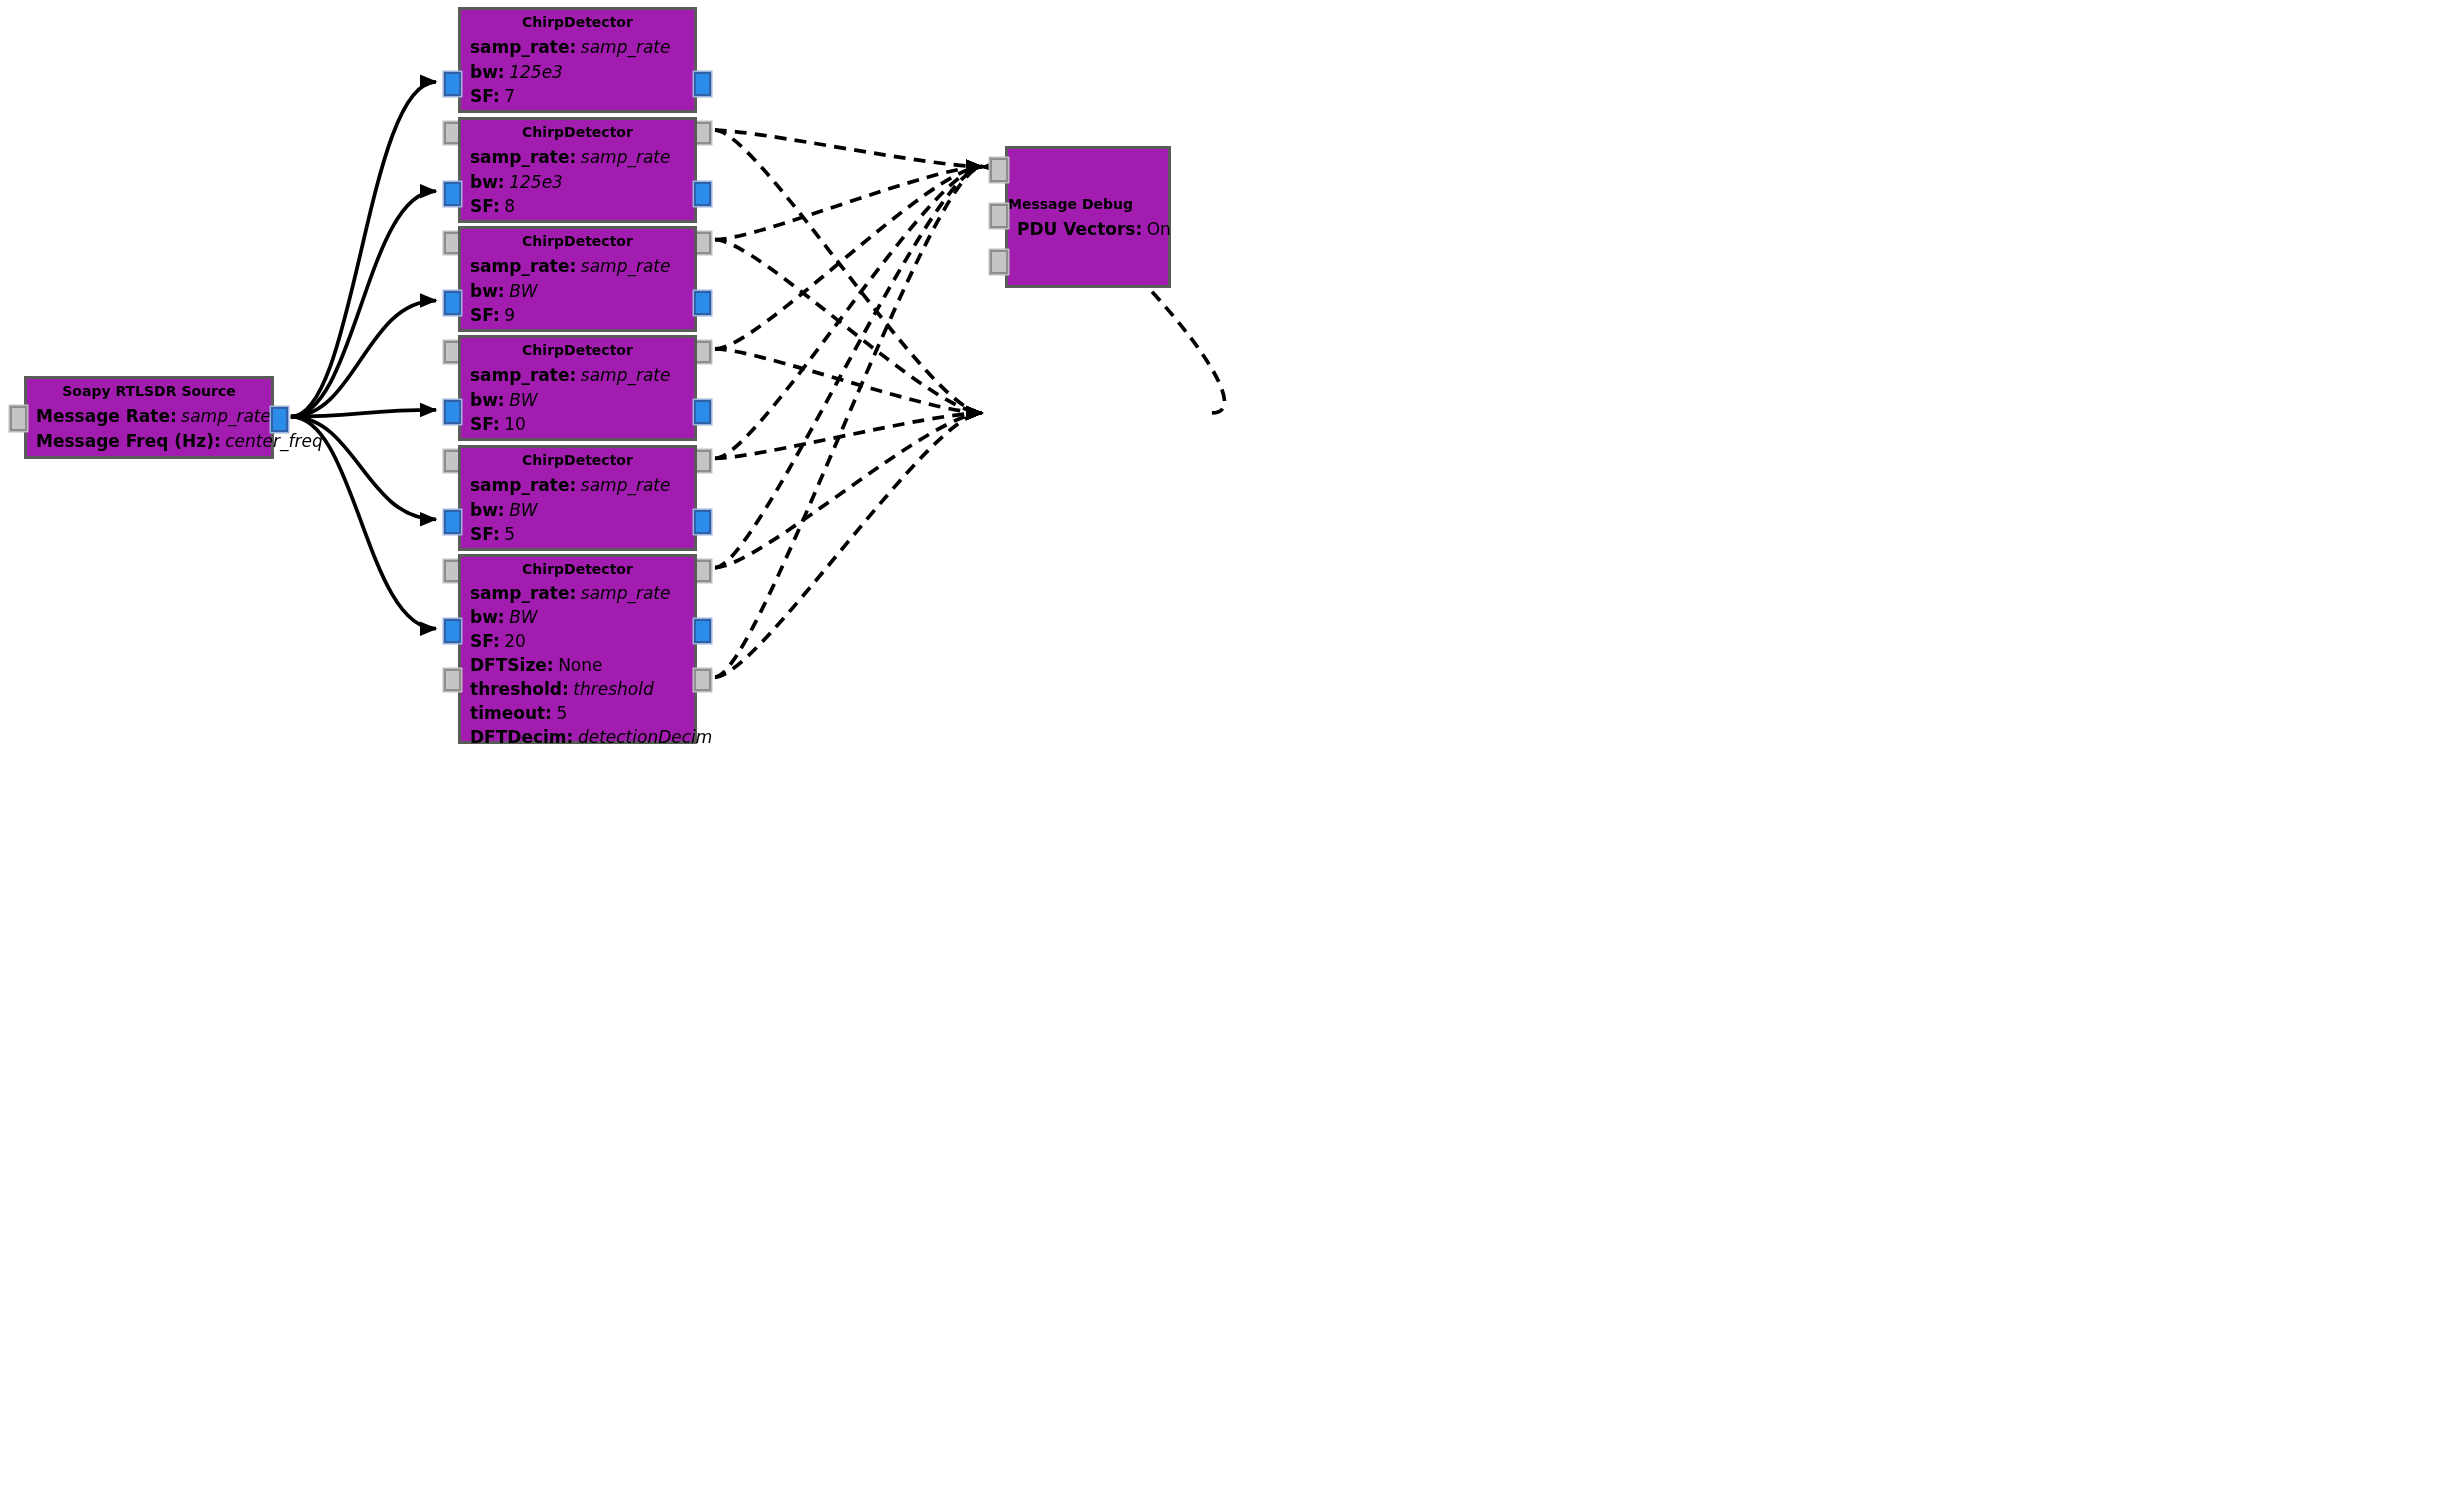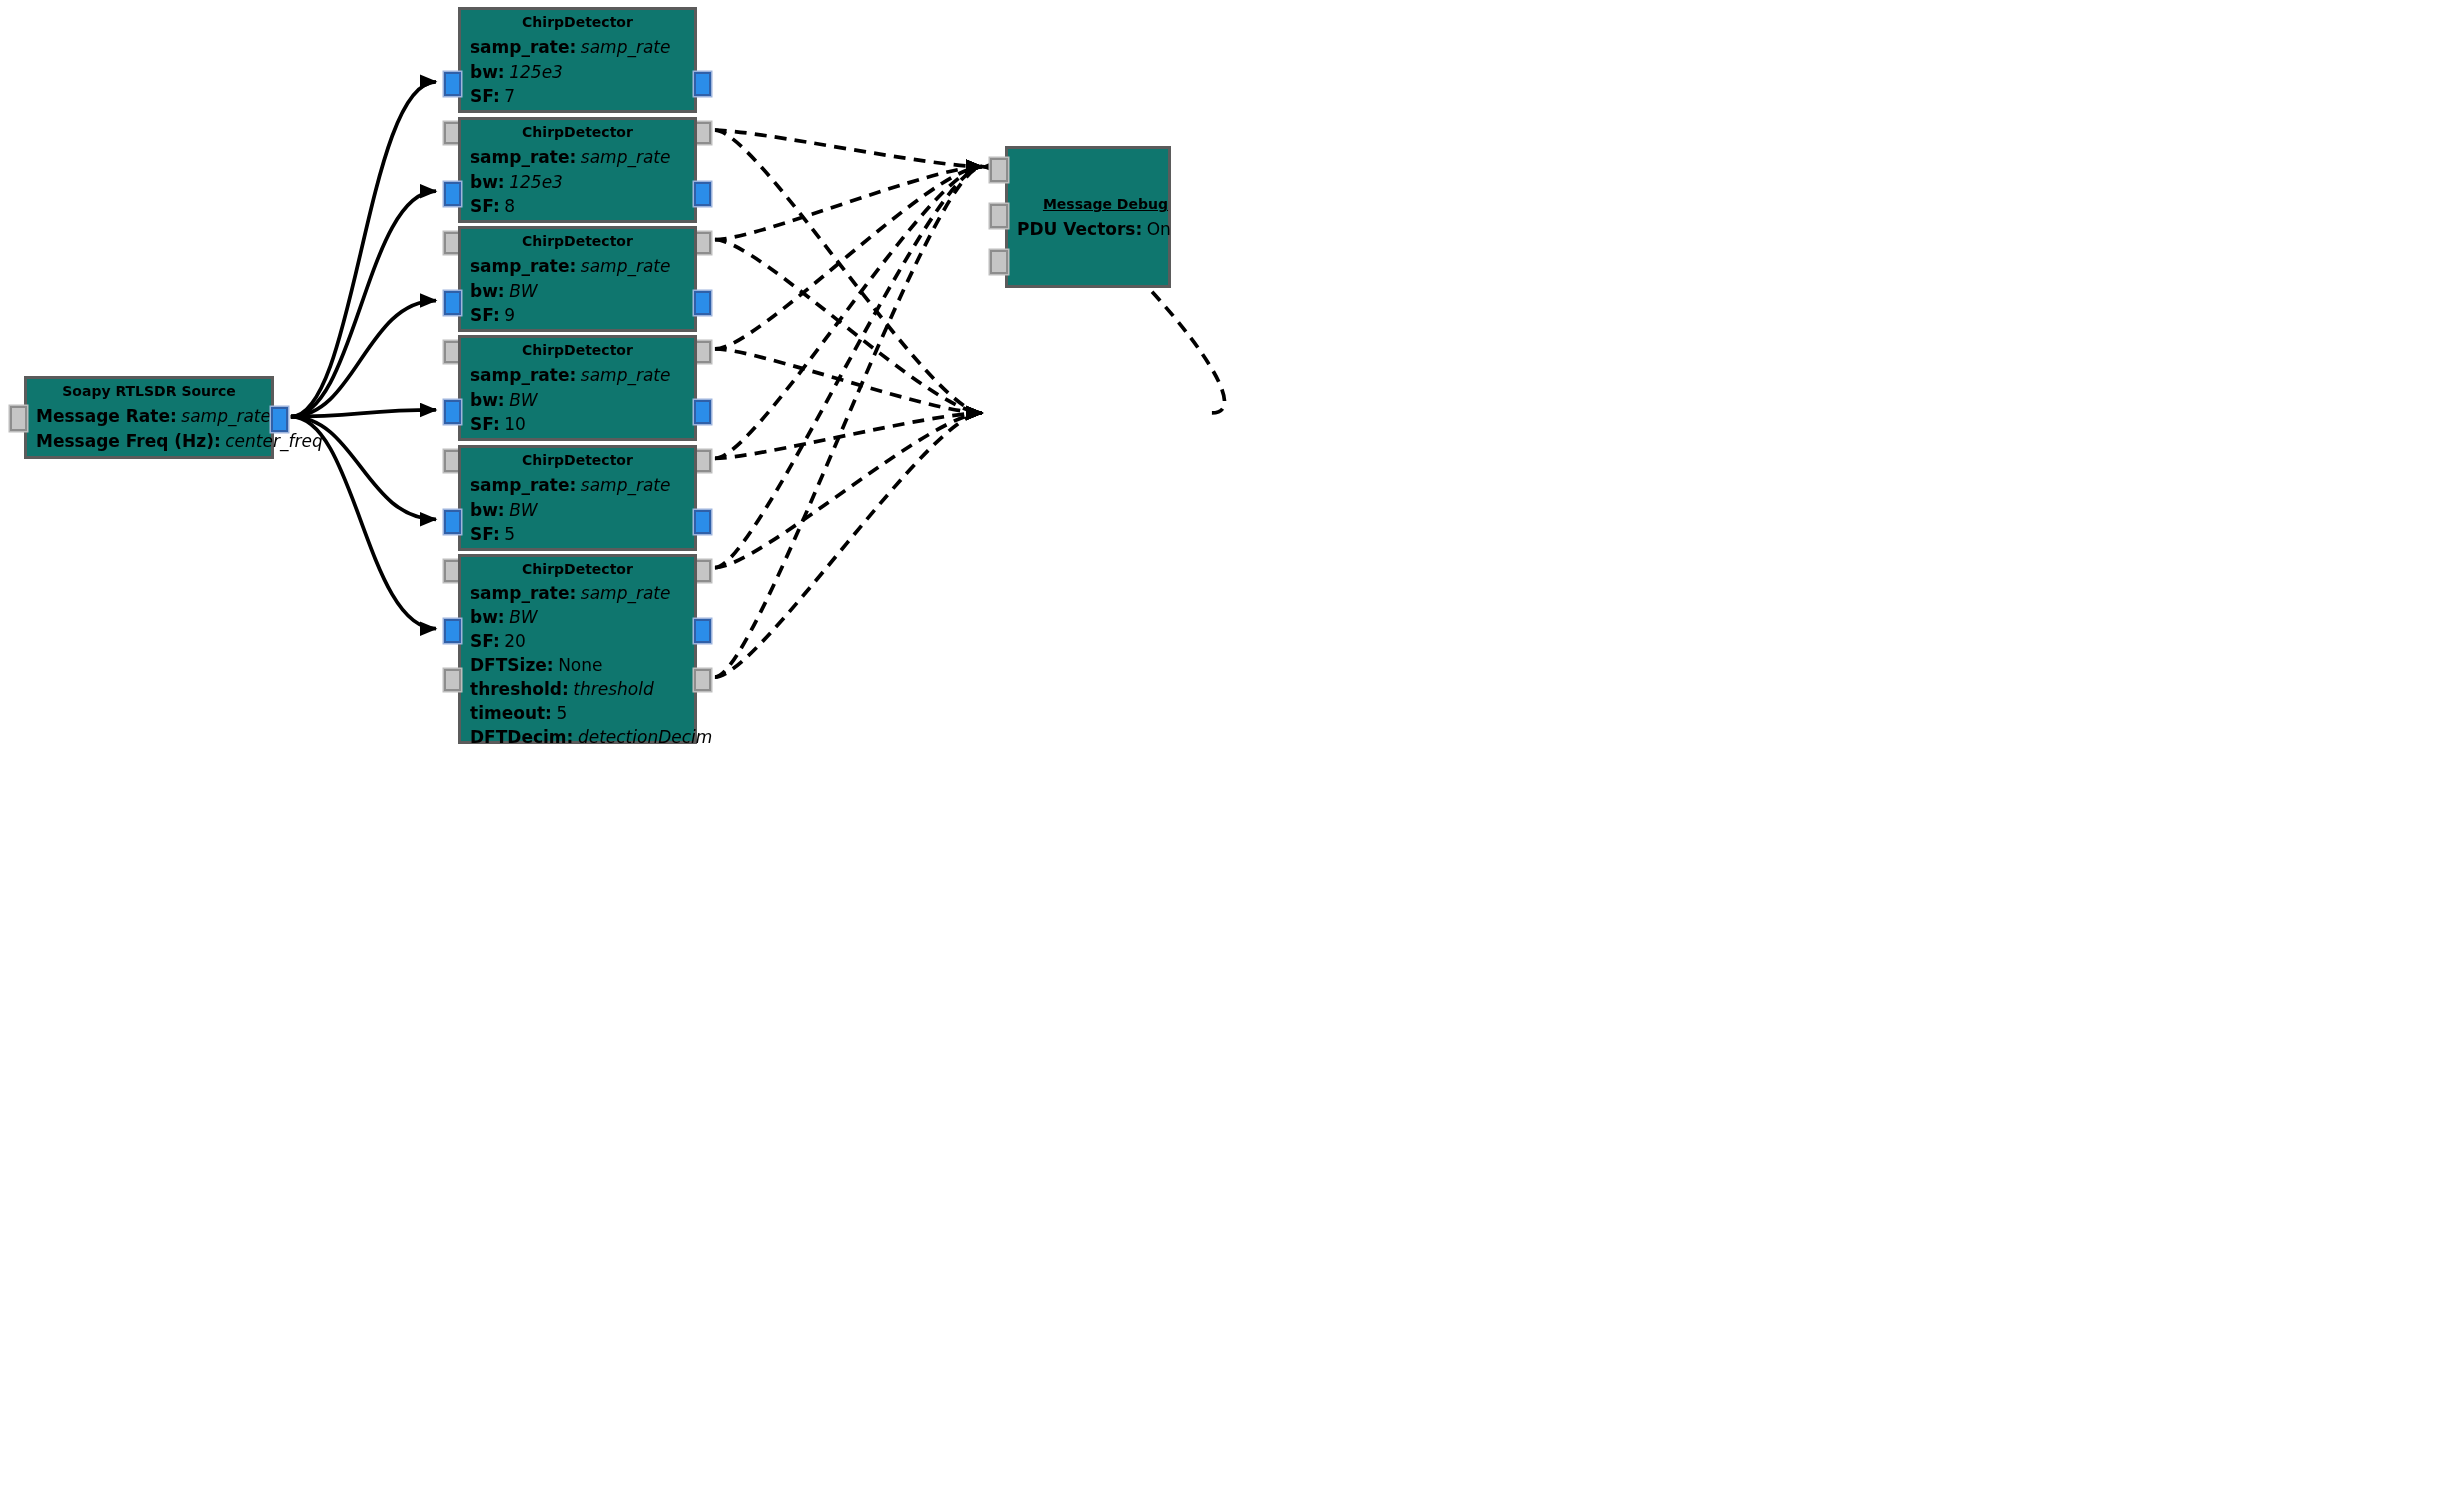--- a/index.html
+++ b/index.html
@@ -2,40 +2,40 @@
 <html style="font-size:12px"><head>
 <meta charset="utf-8">
 <style>
   html,body{margin:0;padding:0;background:#ffffff;}
   body{font-family:"DejaVu Sans","Liberation Sans",sans-serif;}
   .canvas{position:relative;width:1232px;height:747px;background:#ffffff;overflow:hidden;}
   .wires{position:absolute;left:0;top:0;z-index:1;}
   .wire{fill:none;stroke:#000000;}
   .stream-wire{stroke-width:5px;}
   .msg-wire{stroke-width:5px;stroke-dasharray:16 11;}
-  .block{position:absolute;z-index:2;box-sizing:border-box;background:#0f766e;
+  .block{position:absolute;z-index:2;box-sizing:border-box;background:#a21caf;
          border:3.7px solid #5b5b5b;color:#000;}
   .title{font-weight:700;font-size:14px;line-height:25px;text-align:center;white-space:nowrap;}
   .param{font-size:17px;line-height:24.5px;padding:0 6px 0 9px;white-space:nowrap;}
   .b6 .param{line-height:24px;}
   .b6 .title{line-height:24px;}
   .param .k{font-weight:700;}
   .param .v{margin-left:4.5px;}
   .param .it{font-style:italic;}
   .port{position:absolute;box-sizing:border-box;z-index:3;}
   .port.stream{width:17px;height:24px;background:#2b8de9;border:2.2px solid #3060a8;
                box-shadow:0 0 0 1.5px #9db4dd;}
   .port.msg{width:17px;height:22px;background:#c5c5c5;border:2.2px solid #8d8d8d;
             box-shadow:0 0 0 1.5px #bdbdbd;}
   .port.pleft{left:-17px;}
   .port.pright{right:-17px;}
   .chirp .port.stream{top:62px;}
   .chirp .port.msg{top:112px;}
   .md-inner,.dc-inner{position:absolute;inset:0;display:flex;flex-direction:column;justify-content:center;}
-  .md-inner .title{text-align:right;text-decoration:underline;}
+  .md-inner .title{text-align:left;}
 </style>
 </head>
 <body>
 
 <div class="canvas">
 
   <svg class="wires" width="1232" height="747" viewBox="0 0 1656 1004">
     <defs>
       <marker id="arr" markerUnits="userSpaceOnUse" markerWidth="26" markerHeight="22" refX="22" refY="10" orient="auto">
         <path d="M0,0 L24,10 L0,20 Z" fill="#000000"></path>

